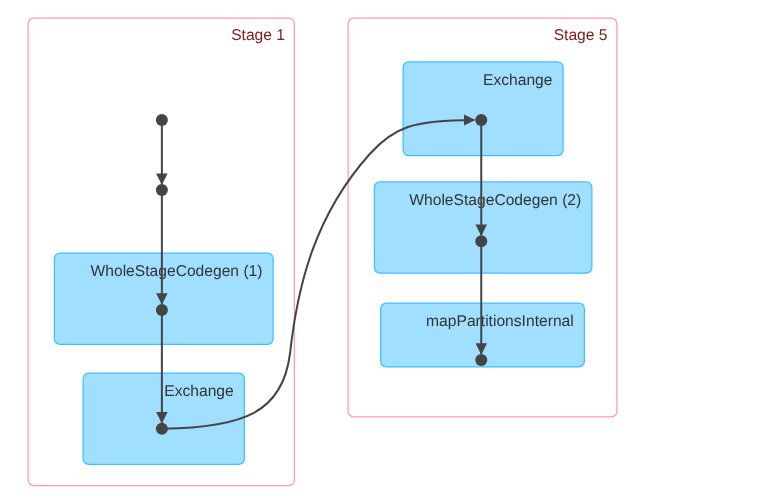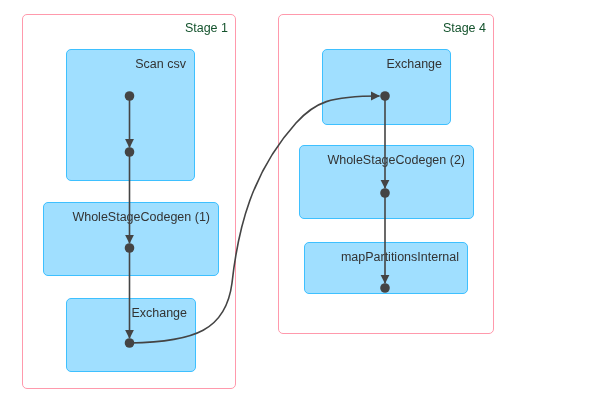--- a/index.html
+++ b/index.html
@@ -20,21 +20,21 @@
     background: #ffffff;
     border: 1px solid #FF99AC;
     border-radius: 5px;
     box-sizing: border-box;
   }
   .stage-label {
     position: absolute;
     top: 6px;
     right: 7px;
     font-size: 12.5px;
-    color: #14532d;
+    color: #7f1d1d;
     white-space: nowrap;
   }
   .node {
     position: absolute;
     background: #A0DFFF;
     border: 1px solid #3EC0FF;
     border-radius: 5px;
     box-sizing: border-box;
   }
   .node-label {
@@ -73,35 +73,32 @@
   }
 </style>
 </head>
 <body>
 
 <div class="canvas">
 
   <div class="stage" id="stage-1">
     <div class="stage-label">Stage 1</div>
 
-    <div class="node" id="node-scan-csv">
-      <div class="node-label">Scan csv</div>
-    </div>
 
     <div class="node" id="node-wholestagecodegen-1">
       <div class="node-label">WholeStageCodegen (1)</div>
     </div>
 
     <div class="node" id="node-exchange-stage1">
       <div class="node-label">Exchange</div>
     </div>
   </div>
 
   <div class="stage" id="stage-2">
-    <div class="stage-label">Stage 4</div>
+    <div class="stage-label">Stage 5</div>
 
     <div class="node" id="node-exchange-stage2">
       <div class="node-label">Exchange</div>
     </div>
 
     <div class="node" id="node-wholestagecodegen-2">
       <div class="node-label">WholeStageCodegen (2)</div>
     </div>
 
     <div class="node" id="node-mappartitionsinternal">

